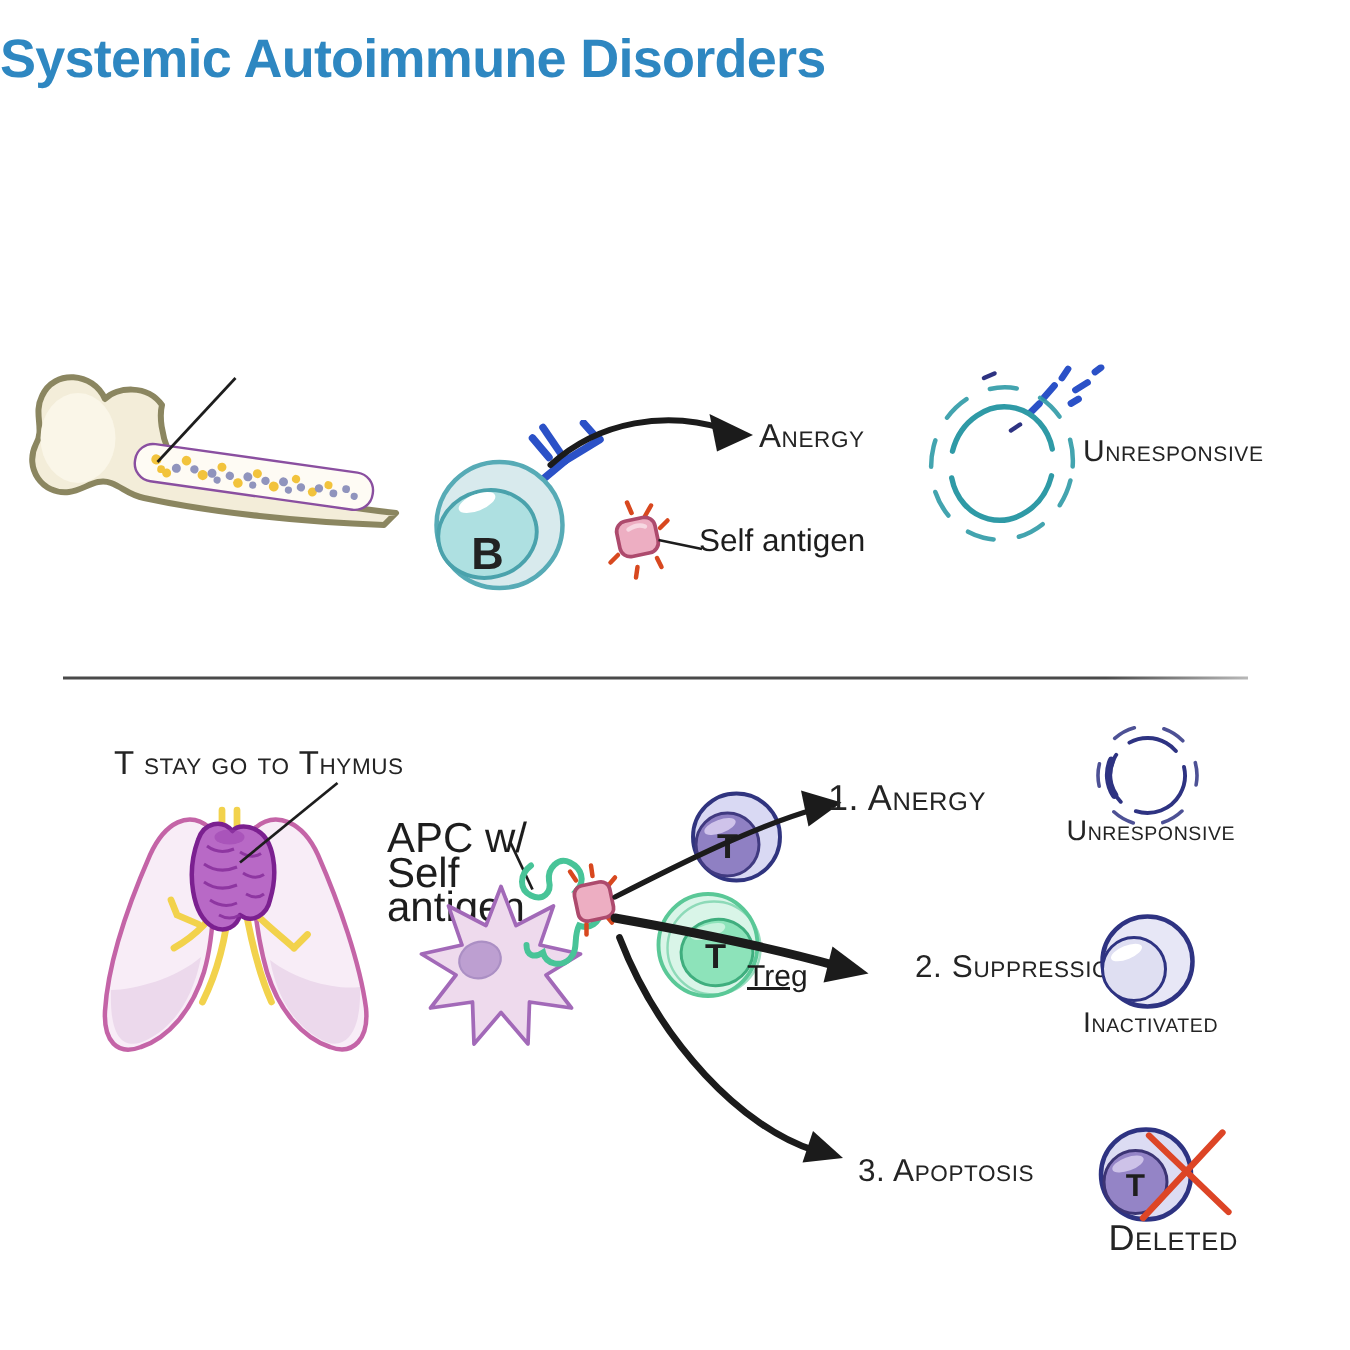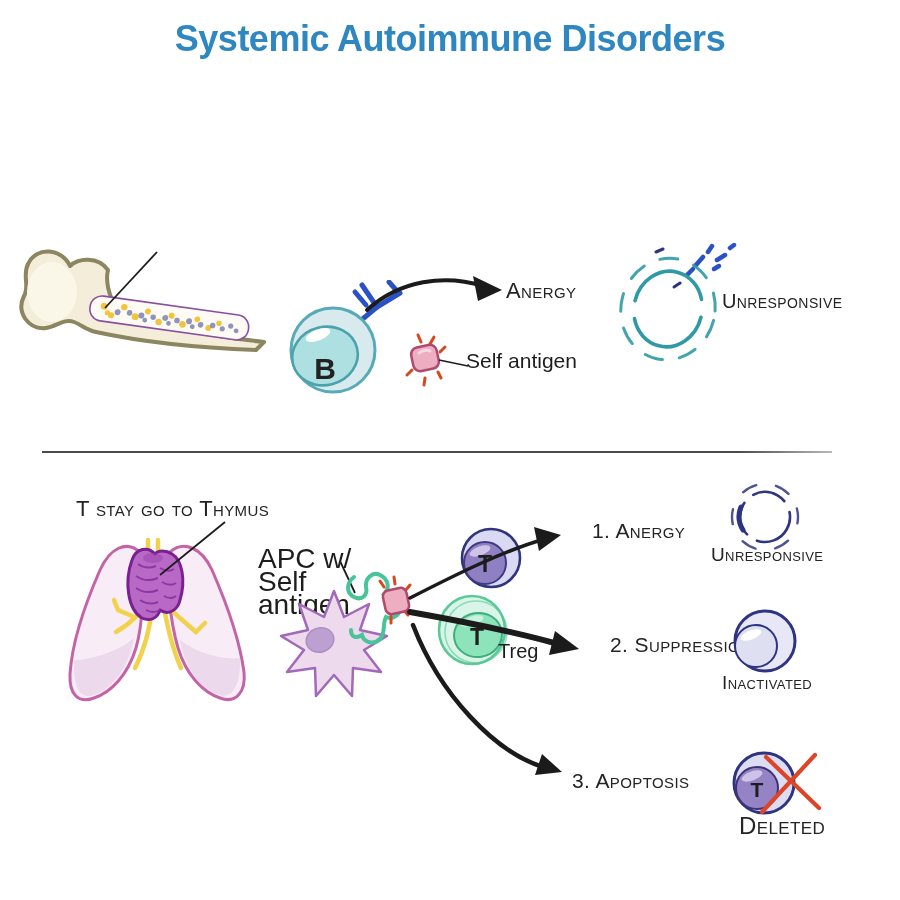--- a/index.html
+++ b/index.html
@@ -1,34 +1,34 @@
 <!DOCTYPE html>
 <html><head>
 <meta charset="utf-8">
 <style>
   html,body{margin:0;padding:0;background:#fff;}
   .canvas{position:relative;width:900px;height:900px;background:#ffffff;
           font-family:"Liberation Sans",sans-serif;overflow:hidden;color:#232323;}
   .abs{position:absolute;}
-  .title{left:0;top:18px;width:900px;text-align:center;font-size:36px;font-weight:700;
+  .title{left:0;top:18px;width:900px;font-size:36px;font-weight:700;
          letter-spacing:-0.5px;color:#2e87c1;}
   .h-section{left:122px;top:97px;width:600px;text-align:center;font-size:30px;font-weight:700;
          font-variant:small-caps;color:#222;letter-spacing:.5px;}
   .h-sub{left:331px;top:179px;width:400px;text-align:center;font-size:27px;font-style:italic;
          color:#2b2b2b;}
   .sc{font-variant:small-caps;color:#242424;letter-spacing:.4px;}
   .plain{color:#1d1d1d;}
   .lbl-bone{left:77px;top:210px;font-size:22px;line-height:20px;}
   .lbl-anergy{left:506px;top:278px;font-size:22px;}
   .lbl-selfantigen{left:466px;top:349px;font-size:21px;}
   .lbl-unresp-b{left:722px;top:290px;font-size:20px;}
   .lbl-thymus{left:76px;top:496px;font-size:22px;}
   .lbl-apc{left:258px;top:507px;width:140px;text-align:left;font-size:28px;line-height:23px;margin-top:40px;}
-  .lbl-out1{left:592px;top:519px;font-size:21px;}
-  .lbl-treg{left:498px;top:640px;font-size:20px;}
+  .lbl-out1{left:552px;top:519px;font-size:24px;}
+  .lbl-treg{left:498px;top:640px;font-size:20px;text-decoration:underline;}
   .lbl-out2{left:610px;top:633px;font-size:21px;}
   .lbl-unresp-t{left:711px;top:544px;font-size:19px;}
   .lbl-inact{left:722px;top:672px;font-size:19px;text-align:center;}
   .lbl-out3{left:572px;top:769px;font-size:21px;}
   .lbl-del{left:739px;top:812px;font-size:24px;}
   .divider{left:42px;top:451px;width:790px;height:2px;
            background:linear-gradient(to right,#4a4a4a 0%,#4a4a4a 88%,#b9b9b9 100%);}
   svg{display:block;}
 </style>
 </head>

